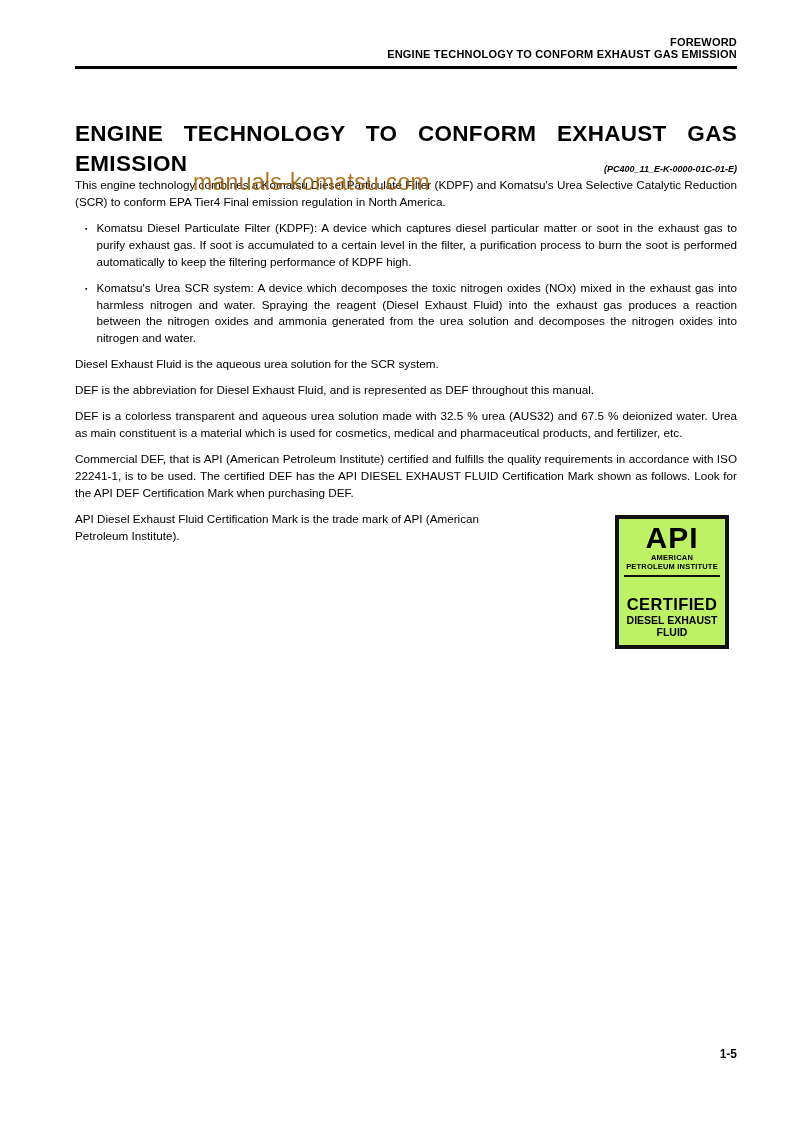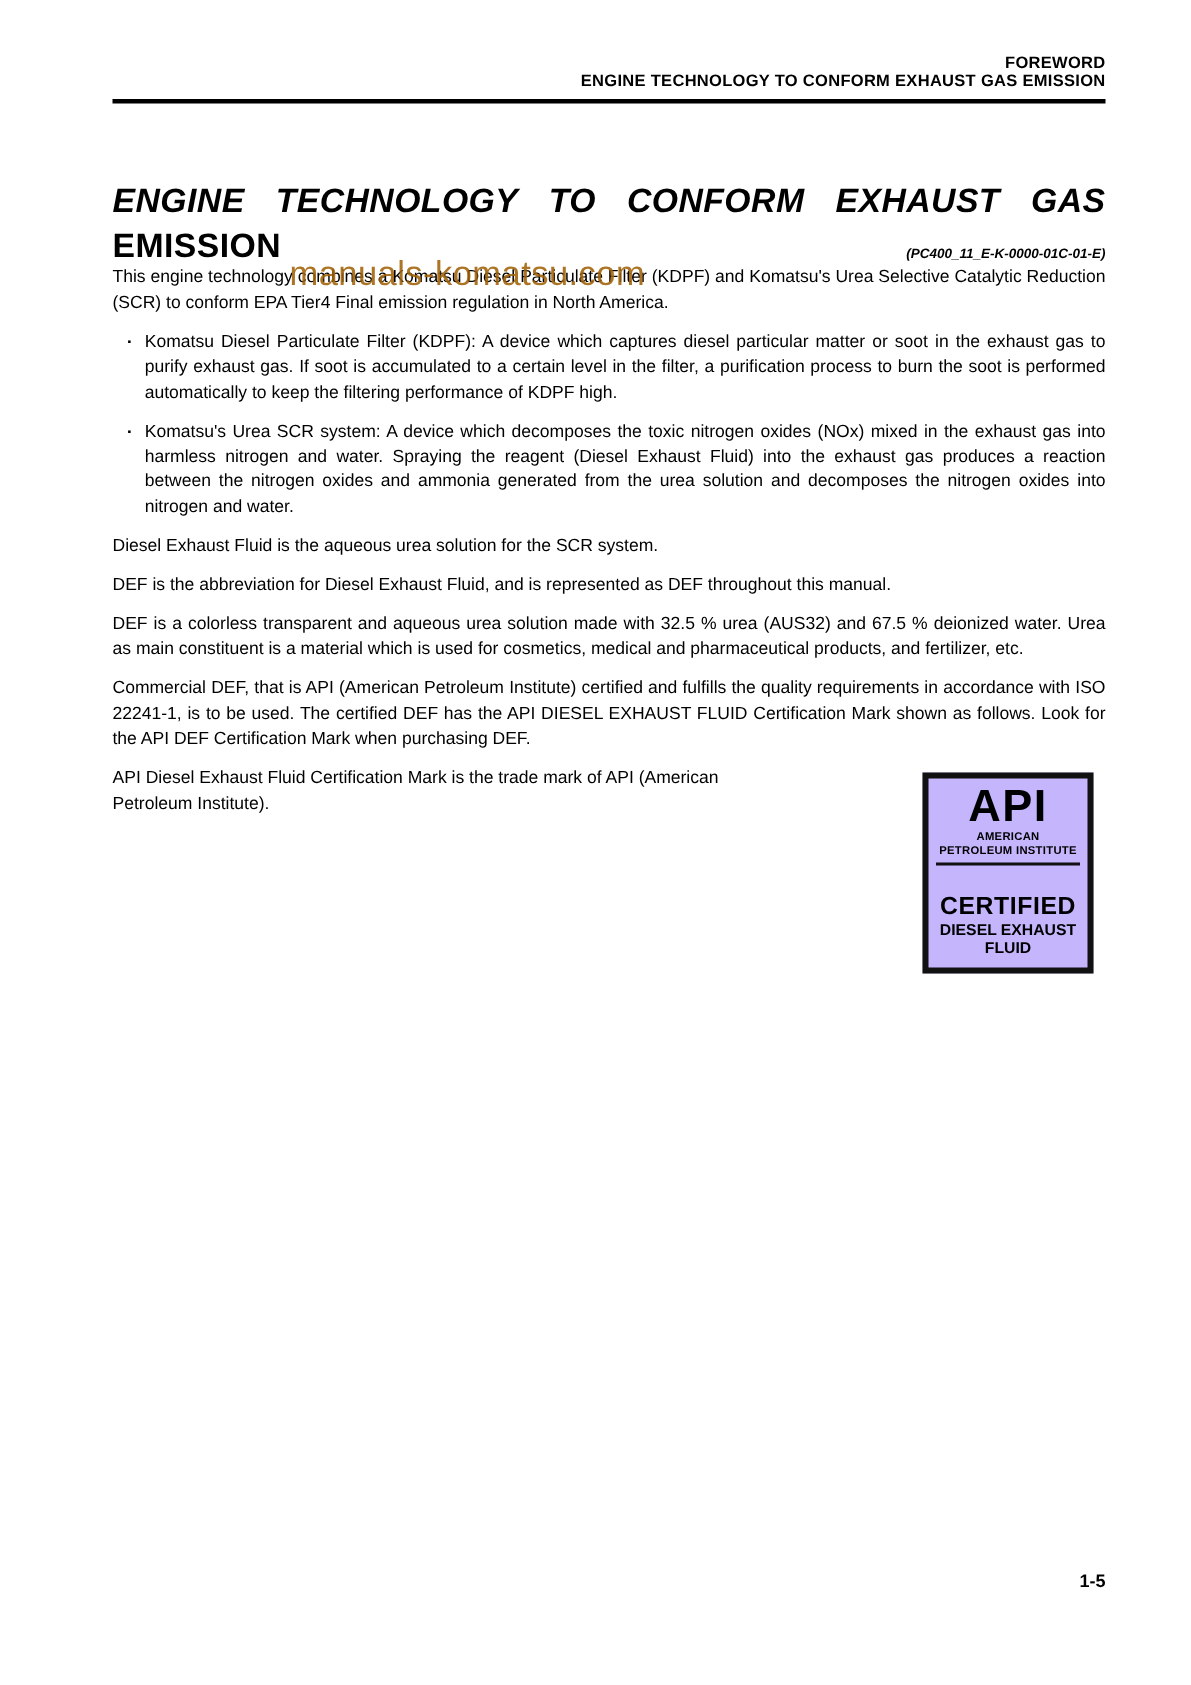--- a/index.html
+++ b/index.html
@@ -28,21 +28,20 @@
     flex-direction: column;
   }
   .title-block { margin-top: 50px; }
   .title-line1 {
     font-size: 22.5px;
     font-weight: bold;
     letter-spacing: 0.3px;
     line-height: 1.32;
     text-align: justify;
     text-align-last: justify;
-    font-style: italic;
   }
   .title-line2-row {
     display: flex;
     justify-content: space-between;
     align-items: flex-end;
     margin-top: 2px;
   }
   .title-line2 { font-size: 22.5px; font-weight: bold; letter-spacing: 0.3px; }
   .doc-code { font-size: 9px; font-weight: bold; font-style: italic; padding-bottom: 3px; }
   h2 {
@@ -81,21 +80,21 @@
     white-space: nowrap;
   }
   .def-last-row { display: flex; align-items: flex-start; }
   .def-last-row p.last { max-width: 420px; text-align: left; flex: 1; }
   .mark-wrap { margin-left: auto; padding-right: 8px; }
   .api-mark {
     width: 114px;
     border: 4px solid #111;
     padding: 5px 5px 7px;
     text-align: center;
-    background: #c4b5fd;
+    background: #bef264;
     margin-top: 4px;
   }
   .api-logo {
     font-size: 30px;
     font-weight: bold;
     letter-spacing: 1px;
     line-height: 0.95;
   }
   .api-org { font-size: 7.5px; font-weight: bold; letter-spacing: 0.2px; line-height: 1.25; }
   .api-certified {

